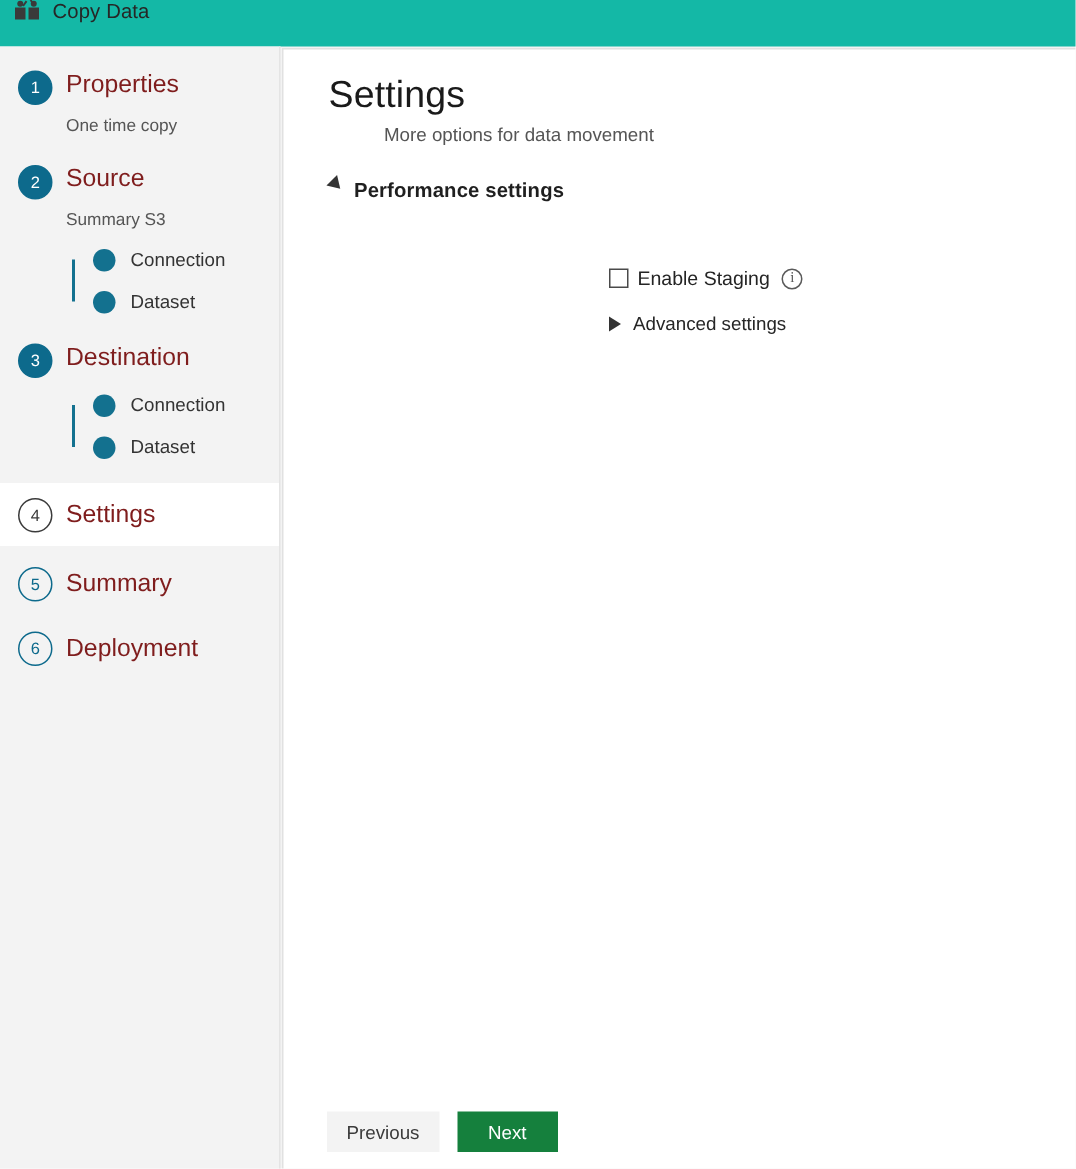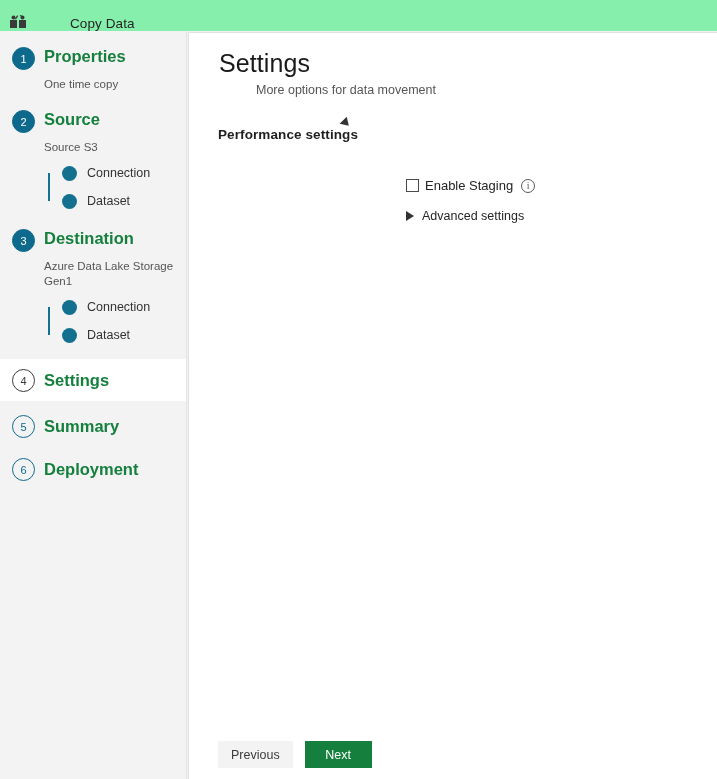--- a/index.html
+++ b/index.html
@@ -14,26 +14,25 @@
     color: #333333;
     overflow: hidden;
     position: relative;
   }
 
   
   .titlebar {
     position: absolute;
     left: 0; top: 0;
     width: 717px; height: 31px;
-    background: #86efac;
-    display: flex;
-    align-items: flex-end;
+    background: #14b8a6;
+    display: flex;
+    align-items: flex-start;
     padding-left: 10px;
     box-sizing: border-box;
-    gap: 35px;
   }
   .copy-icon {
     width: 18px; height: 16px;
     position: relative;
     margin-right: 7px;
     flex: 0 0 auto;
   }
   .copy-icon svg { display: block; }
   .title-text {
     font-size: 13.5px;
@@ -93,22 +92,22 @@
     color: #3b3b3b;
     border: 1.4px solid #3b3b3b;
   }
 
   .step-text {
     margin-left: 9px;
     line-height: 1;
   }
   .step-label {
     font-size: 16.5px;
-    color: #15803d;
-    font-weight: 700;
+    color: #7f1d1d;
+    font-weight: 400;
     line-height: 20px;
     display: block;
   }
   .step-sub {
     font-size: 11.5px;
     color: #555555;
     line-height: 15px;
     display: block;
     margin-top: 11px;
   }
@@ -171,22 +170,21 @@
     left: 31px; top: 50px;
     font-size: 12.5px;
     color: #555555;
     margin-left: 36px;
   }
 
   .section-header {
     position: absolute;
     left: 29px; top: 86px;
     display: flex;
-    align-items: flex-end;
-    flex-direction: column;
+    align-items: flex-start;
   }
   .tri {
     width: 0; height: 0;
     flex: 0 0 auto;
   }
   .tri-down {
     border-left: 5px solid transparent;
     border-right: 5px solid transparent;
     border-top: 8px solid #333333;
     transform: rotate(-45deg);
@@ -307,42 +305,41 @@
         <span class="step-sub">One time copy</span>
       </span>
     </div>
   </div>
 
   <div class="step" style="margin-top:7px;">
     <div class="step-row">
       <span class="circle filled">2</span>
       <span class="step-text">
         <span class="step-label">Source</span>
-        <span class="step-sub">Source S3</span>
+        <span class="step-sub">Summary S3</span>
       </span>
     </div>
     <div class="children">
       <div class="child-connector"></div>
       <div class="child-row">
         <span class="child-dot"></span>
         <span class="child-label">Connection</span>
       </div>
       <div class="child-row">
         <span class="child-dot"></span>
         <span class="child-label">Dataset</span>
       </div>
     </div>
   </div>
 
   <div class="step" style="margin-top:7px;">
     <div class="step-row">
       <span class="circle filled">3</span>
       <span class="step-text">
         <span class="step-label">Destination</span>
-        <span class="step-sub">Azure Data Lake Storage Gen1</span>
       </span>
     </div>
     <div class="children">
       <div class="child-connector"></div>
       <div class="child-row">
         <span class="child-dot"></span>
         <span class="child-label">Connection</span>
       </div>
       <div class="child-row">
         <span class="child-dot"></span>

